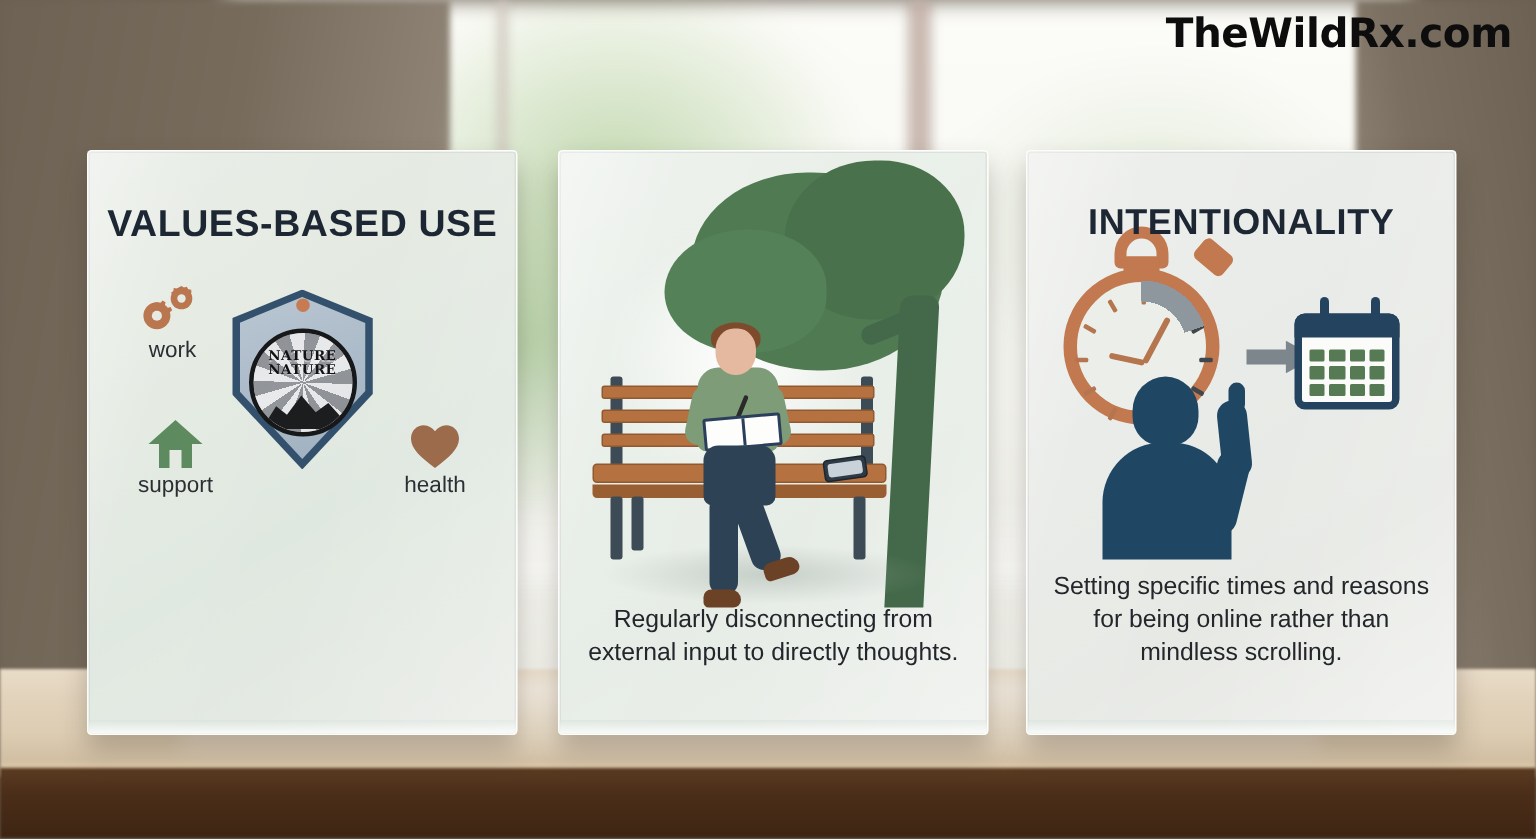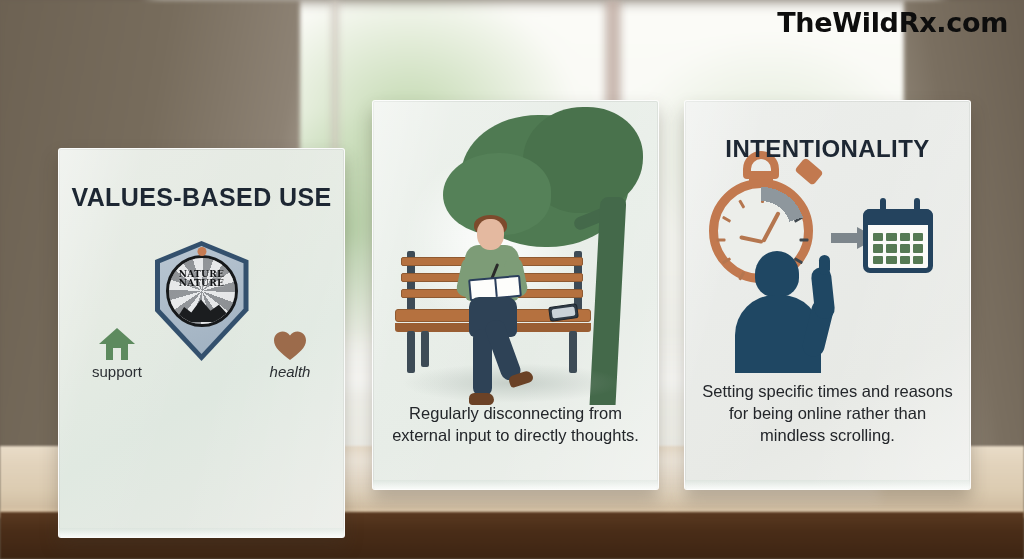--- a/index.html
+++ b/index.html
@@ -84,21 +84,21 @@
     border-radius:3px;
     border:1px solid rgba(255,255,255,.85);
     box-shadow:0 10px 18px rgba(60,50,40,.28), 0 0 0 1px rgba(190,195,190,.35) inset;
     overflow:hidden;
   }
   .panel::after {
     content:""; position:absolute; inset:0;
     background:linear-gradient(105deg,rgba(255,255,255,.40) 0%,rgba(255,255,255,.05) 22%,rgba(255,255,255,0) 55%,rgba(255,255,255,.22) 100%);
     pointer-events:none;
   }
-  #panel-1 { left:58px;  background:linear-gradient(150deg,#e8ece6 0%,#e4eae2 35%,#dfe8e0 60%,#e9ebe6 100%);margin-top:48px; }
+  #panel-1 { left:58px;  background:linear-gradient(150deg,#e8ece6 0%,#e4eae2 35%,#dfe8e0 60%,#e9ebe6 100%); }
   #panel-2 { left:372px; background:linear-gradient(150deg,#edf1ec 0%,#e8eee8 35%,#e6ece6 65%,#eef0ec 100%); }
   #panel-3 { left:684px; background:linear-gradient(150deg,#eceeeb 0%,#e9ebe8 40%,#e7e9e5 70%,#eff0ed 100%); }
 
   .panel-base {
     position:absolute; bottom:0; left:0; right:0; height:9px;
     background:linear-gradient(180deg,rgba(215,225,218,.6),rgba(250,252,250,.95));
   }
 
   .panel-title {
     position:absolute; left:0; right:0; top:34px;
@@ -120,35 +120,35 @@
 
   
   .art1 { position:absolute; left:0; right:0; top:78px; height:170px; z-index:4; }
 
   .vtag { position:absolute; text-align:center; width:80px; }
   .vtag .ico { height:38px; display:flex; align-items:flex-end; justify-content:center; }
   .vtag .lbl { font-size:15px; color:#2b2f33; margin-top:2px; }
   .vtag-work   { left:16px;  top:6px; }
   .vtag-track  { right:14px; top:6px; }
   .vtag-family { left:18px;  top:96px; }
-  .vtag-health { right:14px; top:96px;font-style:italic; }
+  .vtag-health { right:14px; top:96px; }
 
   .shield {
     position:absolute; left:50%; transform:translateX(-50%); top:14px;
     width:94px; height:120px;
     background:#33506d;
     clip-path:polygon(50% 0%, 100% 16%, 100% 58%, 50% 100%, 0% 58%, 0% 16%);
   }
   .shield-inner {
     position:absolute; left:5px; top:5px; width:84px; height:108px;
     background:linear-gradient(160deg,#b9c6d2,#9fb0c0);
     clip-path:polygon(50% 0%, 100% 16%, 100% 58%, 50% 100%, 0% 58%, 0% 16%);
   }
   .logo-circle {
-    position:absolute; left:50%; transform:translateX(-50%); top:28px;
+    position:absolute; left:50%; transform:translateX(-50%); top:40px;
     width:72px; height:72px; border-radius:50%;
     background:linear-gradient(145deg,#8f9194,#b6b9bc 45%,#7e8285);
     border:3px solid #16181a; overflow:hidden;
     display:flex; align-items:center; justify-content:center;
   }
   .logo-burst {
     position:absolute; inset:0;
     background:
       conic-gradient(from 20deg,#f2f3f4 0 18deg,#8d9094 18deg 36deg,#f2f3f4 36deg 54deg,#8d9094 54deg 72deg,
       #f2f3f4 72deg 90deg,#8d9094 90deg 108deg,#f2f3f4 108deg 126deg,#8d9094 126deg 144deg,
@@ -410,20 +410,37 @@
 
 <div class="watermark">TheWildRx.com</div>
 
 <div class="panels">
 
   <div class="panel" id="panel-1">
     <div class="panel-title">VALUES-BASED USE</div>
 
     <div class="art1">
 
+      <div class="vtag vtag-work">
+        <div class="ico">
+          <div class="gears">
+            <svg width="42" height="34" viewBox="0 0 42 34">
+              <g fill="#b9764f">
+                <path d="M10.5 12.5 l2.3 .6 1.5-1.8 2.1 1.2-.6 2.3 1.7 1.6 2.2-.7 1.1 2.2-1.8 1.5.5 2.3-2.3.9-1.4-1.9-2.3.5-.9 2.2-2.2-1 .1-2.4-2-1.2-2.1 1.1-1.2-2.1 1.7-1.7-.5-2.3 2.3-.8z"></path>
+                <circle cx="10.6" cy="21.5" r="9"></circle>
+                <circle cx="27" cy="10" r="7.2"></circle>
+                <path d="M27 1.6l1.6 1.1 1.9-.6 1 1.8 2 .2.1 2-1.6 1.2.5 1.9-1.8.9-.5 2-2-.2-1.4 1.4-1.6-1.2-1.9.5-.7-1.9-1.8-.9.4-2-1.2-1.6 1.6-1.2.2-2 2 .3z"></path>
+              </g>
+              <circle cx="10.6" cy="21.5" r="3.4" fill="#e6e9e4"></circle>
+              <circle cx="27" cy="10" r="2.8" fill="#e6e9e4"></circle>
+            </svg>
+          </div>
+        </div>
+        <div class="lbl">work</div>
+      </div>
 
 
       <div class="vtag vtag-family">
         <div class="ico">
           <svg width="38" height="34" viewBox="0 0 38 34">
             <path d="M19 1 L37 17 H30 V33 H8 V17 H1 Z" fill="#5d8a5e"></path>
             <rect x="15" y="21" width="8" height="12" fill="#e4e9e2"></rect>
           </svg>
         </div>
         <div class="lbl">support</div>

